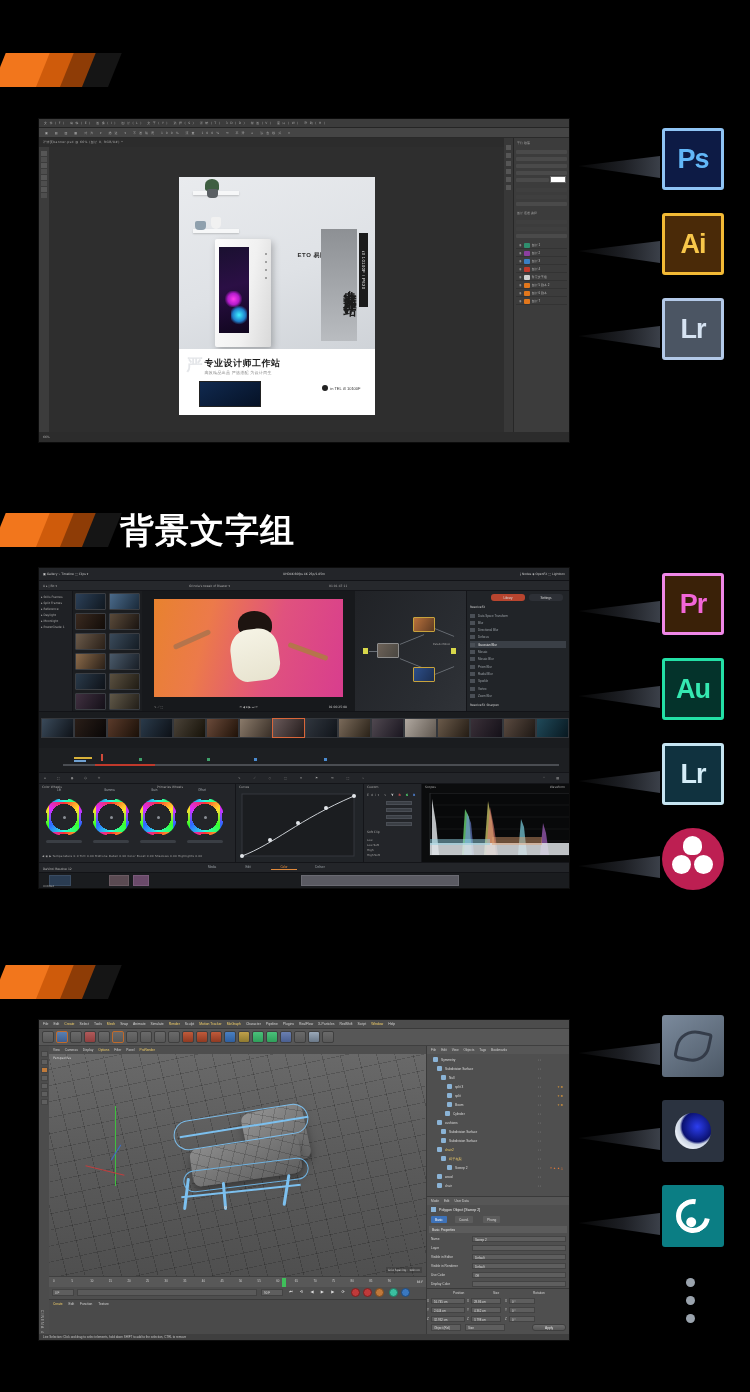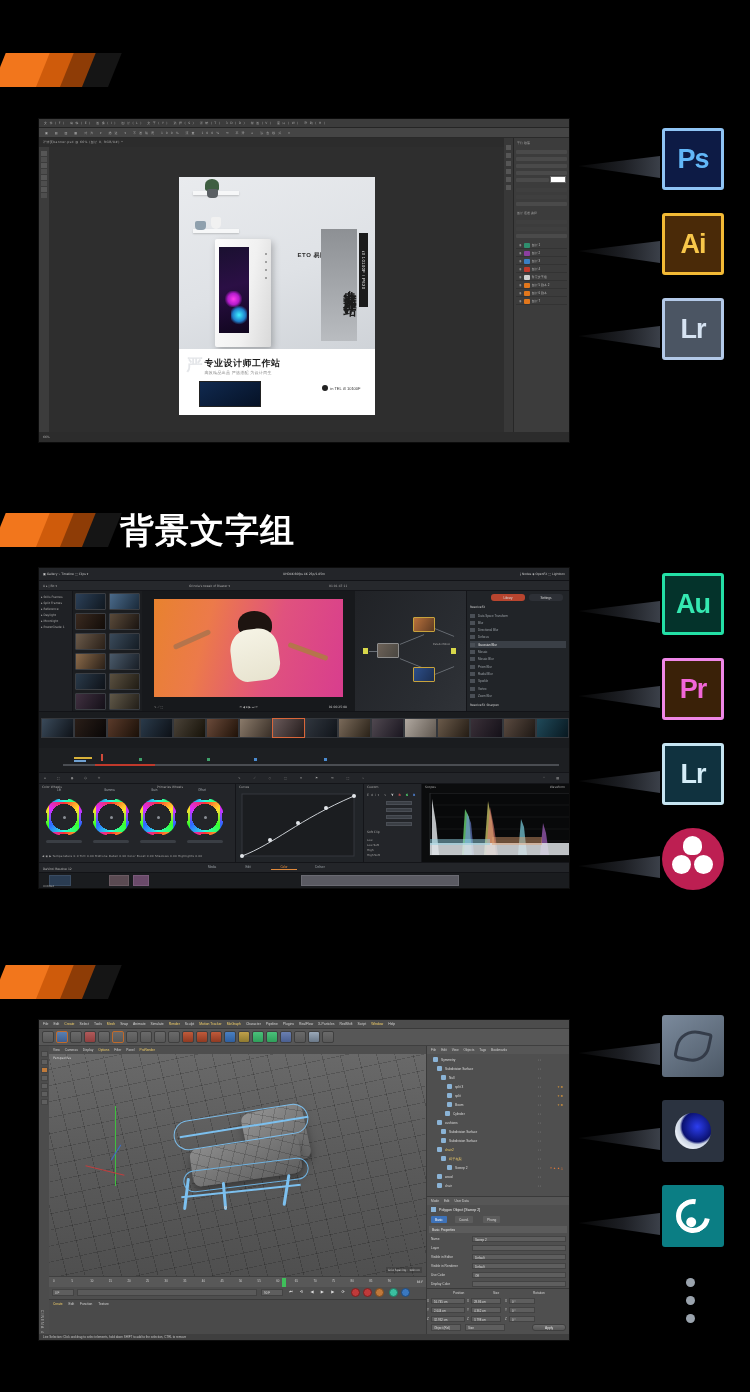--- a/index.html
+++ b/index.html
@@ -712,25 +712,25 @@
     <div style="position:absolute;left:70px;top:2px;width:20px;height:11px;background:#5a4a52;border:1px solid #6a5a62"></div>
     <div style="position:absolute;left:94px;top:2px;width:16px;height:11px;background:#6a4a6a;border:1px solid #7a5a7a"></div>
     <div style="position:absolute;left:262px;top:2px;right:110px;height:11px;background:#5a5a62;border:1px solid #6a6a72"></div>
     <div class="txt" style="position:absolute;left:4px;bottom:0;font-size:2.8px">Untitled</div>
   </div>
 </div>
 
 <div class="rail" style="top:563px">
   <div class="railrow">
     <div class="wedge"></div>
-    <div class="appicon ico-au">Au</div>
+    <div class="appicon ico-pr">Pr</div>
   </div>
   <div class="railrow">
     <div class="wedge"></div>
-    <div class="appicon ico-pr">Pr</div>
+    <div class="appicon ico-au">Au</div>
   </div>
   <div class="railrow">
     <div class="wedge"></div>
     <div class="appicon ico-lr2">Lr</div>
   </div>
   <div class="railrow">
     <div class="wedge"></div>
     <div class="appicon ico-resolve">
       <div style="position:relative;width:62px;height:62px">
         <div class="petal p1"></div>

